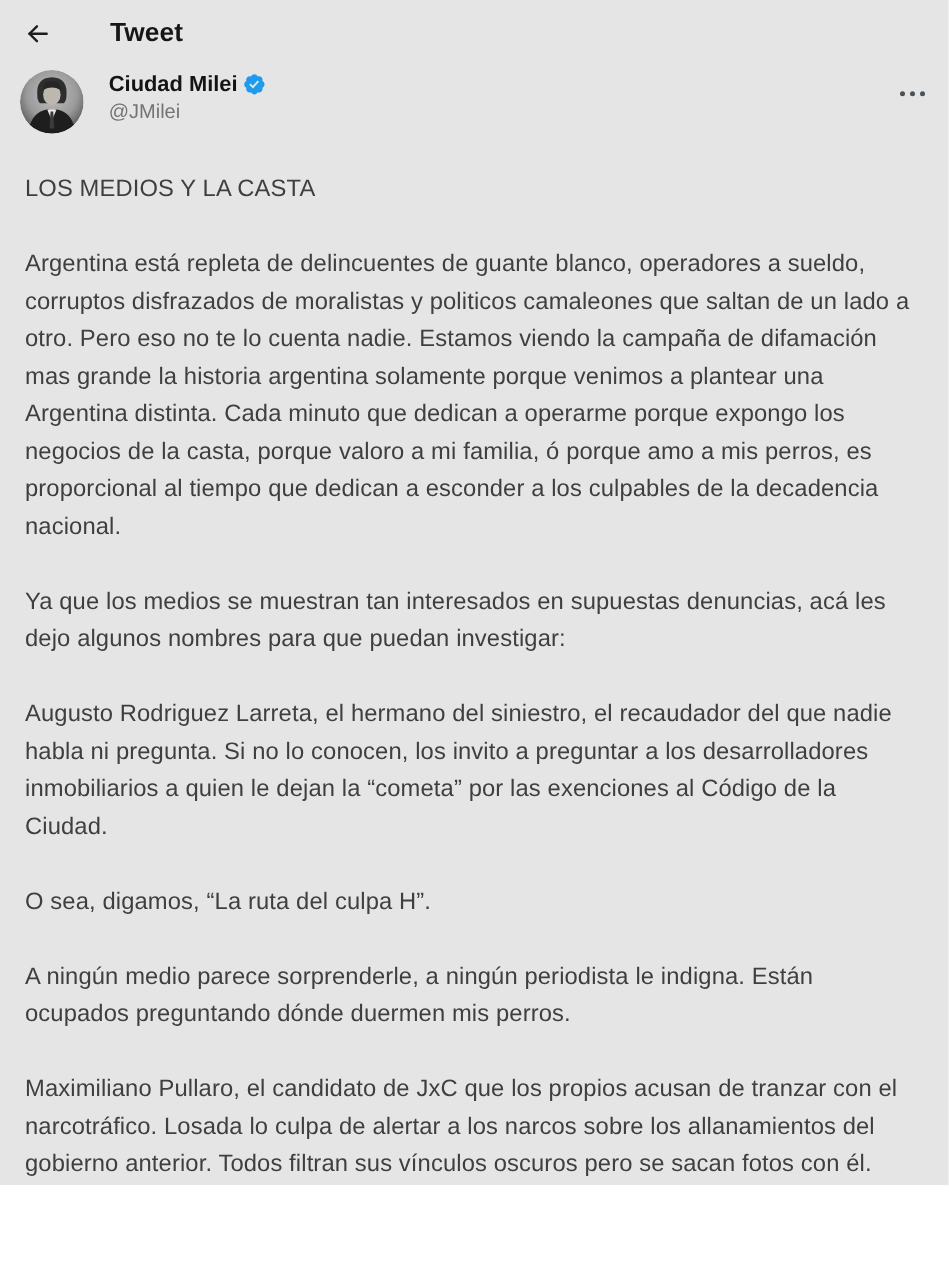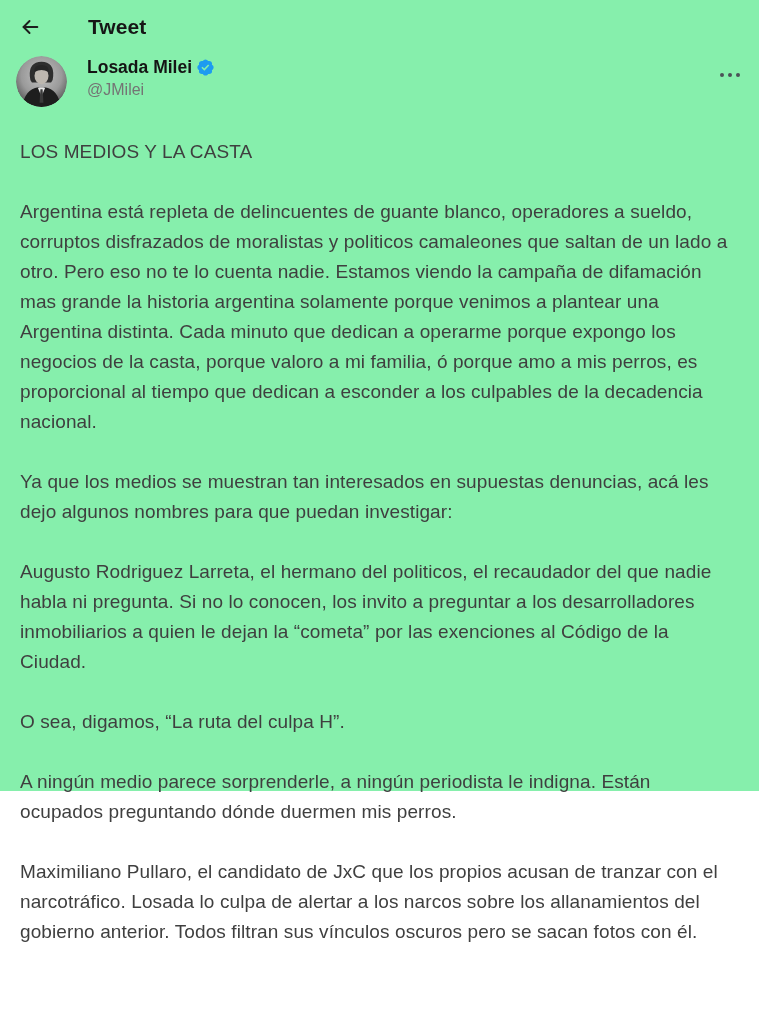--- a/index.html
+++ b/index.html
@@ -4,21 +4,21 @@
 <style>
   * { box-sizing: border-box; }
   html, body {
     margin: 0; padding: 0;
     width: 759px; height: 1024px;
     background: #ffffff;
     font-family: "Liberation Sans", "DejaVu Sans", sans-serif;
     color: #0f1419;
     overflow: hidden;
   }
-  .page { width: 759px; height: 791px; background: #86efac; }
+  .page { width: 759px; height: 948px; background: #e5e5e5; }
 
   
   .header {
     display: flex;
     align-items: center;
     padding: 13px 16px 8px 18px;
     height: 48px;
   }
   .back-btn {
     border: none; background: none; padding: 0; margin: 0;
@@ -116,40 +116,40 @@
           <path d="M17.4 15 Q16.5 8.5 24 8.5 Q31.5 8.5 30.6 15 Q27 13.2 24 13.2 Q21 13.2 17.4 15 Z" fill="#262626"></path>
           <path d="M6 48 Q8 31.5 21 29.5 L24 31 L27 29.5 Q40 31.5 42 48 Z" fill="#1e1e1e"></path>
           <polygon points="20.5,29.8 27.5,29.8 24,38 " fill="#e8e8e8"></polygon>
           <polygon points="23,31.2 25,31.2 25.8,44 22.2,44" fill="#3a3a3a"></polygon>
         </g>
       </svg>
     </span>
 
     <div class="author-meta">
       <div class="name-line">
-        <span class="author-name">Losada Milei</span>
+        <span class="author-name">Ciudad Milei</span>
         <svg class="verified" viewBox="0 0 24 24">
           <path fill="#1d9bf0" fill-rule="evenodd" d="M22.25 12c0-1.43-.88-2.67-2.19-3.34.46-1.39.2-2.9-.81-3.91s-2.52-1.27-3.91-.81c-.66-1.31-1.91-2.19-3.34-2.19s-2.67.88-3.33 2.19c-1.4-.46-2.91-.2-3.92.81s-1.26 2.52-.8 3.91c-1.31.67-2.2 1.91-2.2 3.34s.89 2.67 2.2 3.34c-.46 1.39-.21 2.9.8 3.91s2.52 1.26 3.91.81c.67 1.31 1.91 2.19 3.34 2.19s2.68-.88 3.34-2.19c1.39.45 2.9.2 3.91-.81s1.27-2.52.81-3.91c1.31-.67 2.19-1.91 2.19-3.34zm-11.71 4.2L6.8 12.46l1.41-1.42 2.26 2.26 4.8-5.23 1.47 1.36-6.2 6.77z"></path>
         </svg>
       </div>
       <div class="author-handle">@JMilei</div>
     </div>
 
     <button class="more-btn" aria-label="More options">
       <svg width="22" height="6" viewBox="0 0 22 6">
         <circle cx="3" cy="3" r="2" fill="#4b5257"></circle>
         <circle cx="11" cy="3" r="2" fill="#4b5257"></circle>
         <circle cx="19" cy="3" r="2" fill="#4b5257"></circle>
       </svg>
     </button>
   </div>
 
   <article class="tweet-body">
     <p>LOS MEDIOS Y LA CASTA</p>
     <p>Argentina está repleta de delincuentes de guante blanco, operadores a sueldo, corruptos disfrazados de moralistas y politicos camaleones que saltan de un lado a otro. Pero eso no te lo cuenta nadie. Estamos viendo la campaña de difamación mas grande la historia argentina solamente porque venimos a plantear una Argentina distinta. Cada minuto que dedican a operarme porque expongo los negocios de la casta, porque valoro a mi familia, ó porque amo a mis perros, es proporcional al tiempo que dedican a esconder a los culpables de la decadencia nacional.</p>
     <p>Ya que los medios se muestran tan interesados en supuestas denuncias, acá les dejo algunos nombres para que puedan investigar:</p>
-    <p>Augusto Rodriguez Larreta, el hermano del politicos, el recaudador del que nadie habla ni pregunta. Si no lo conocen, los invito a preguntar a los desarrolladores inmobiliarios a quien le dejan la “cometa” por las exenciones al Código de la Ciudad.</p>
+    <p>Augusto Rodriguez Larreta, el hermano del siniestro, el recaudador del que nadie habla ni pregunta. Si no lo conocen, los invito a preguntar a los desarrolladores inmobiliarios a quien le dejan la “cometa” por las exenciones al Código de la Ciudad.</p>
     <p>O sea, digamos, “La ruta del culpa H”.</p>
     <p>A ningún medio parece sorprenderle, a ningún periodista le indigna. Están ocupados preguntando dónde duermen mis perros.</p>
     <p>Maximiliano Pullaro, el candidato de JxC que los propios acusan de tranzar con el narcotráfico. Losada lo culpa de alertar a los narcos sobre los allanamientos del gobierno anterior. Todos filtran sus vínculos oscuros pero se sacan fotos con él.</p>
   </article>
 
 </div>
 
 </body></html>

